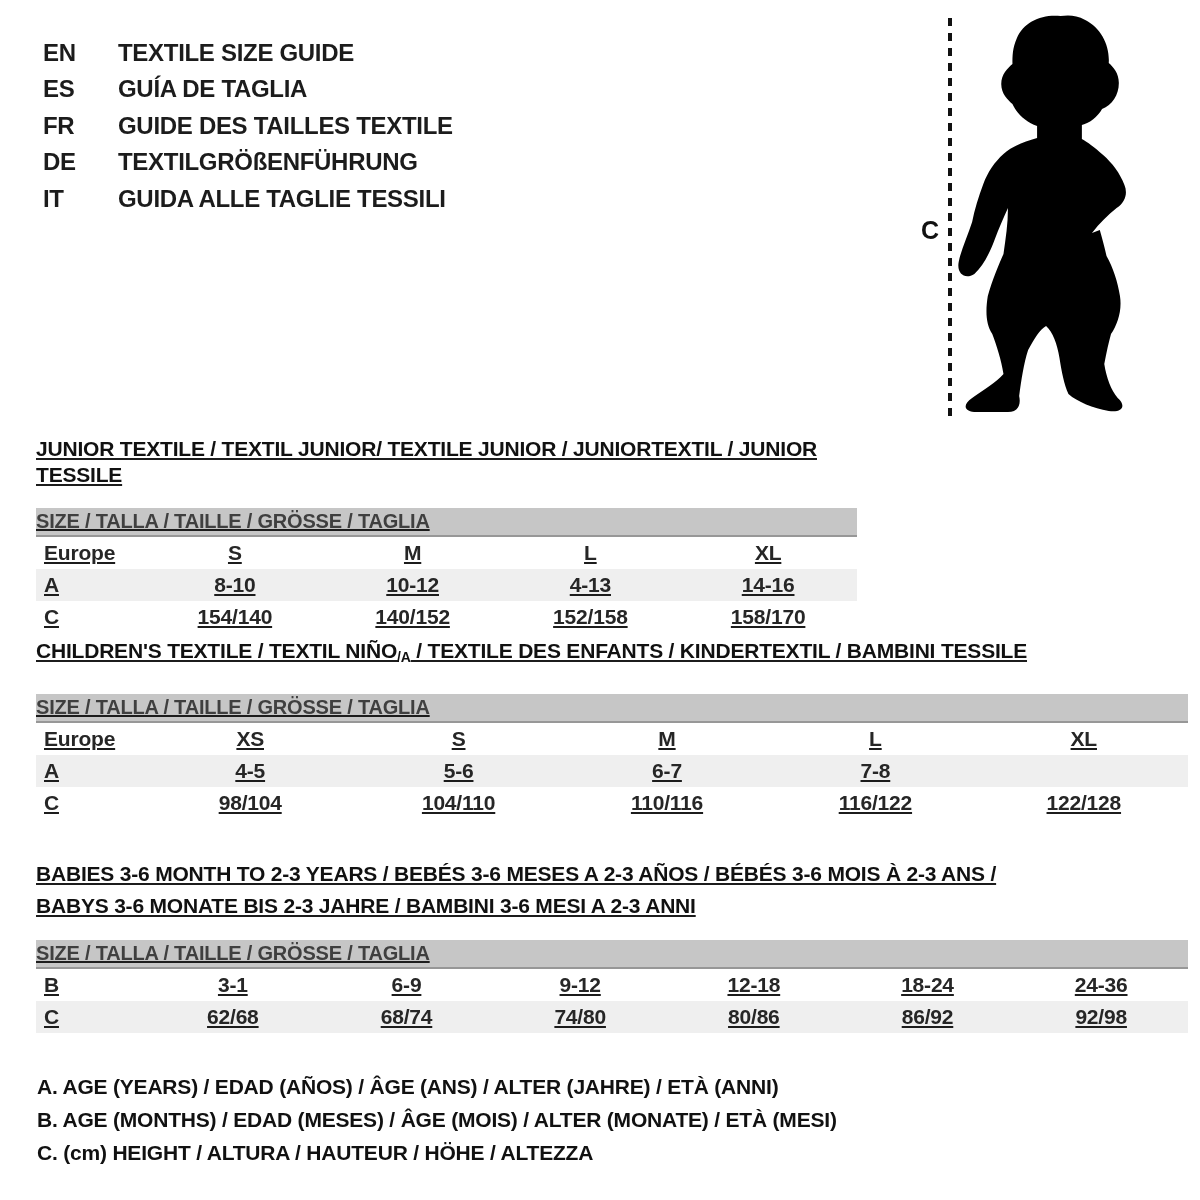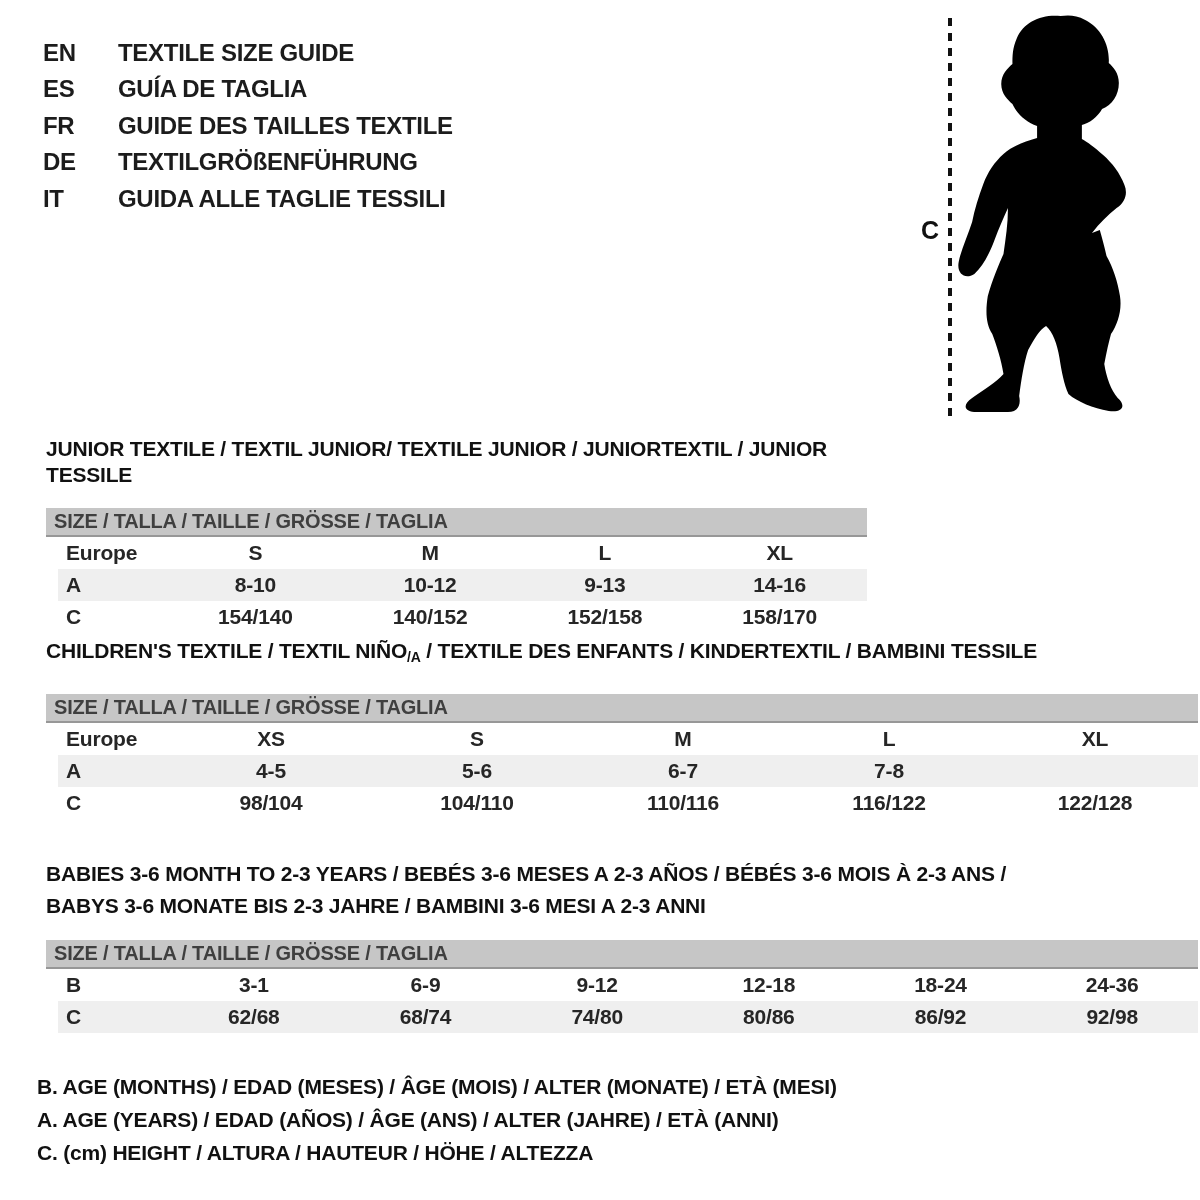--- a/index.html
+++ b/index.html
@@ -10,32 +10,32 @@
   .lang-block{position:absolute;left:43px;top:30px;font-size:24px;font-weight:bold;letter-spacing:-0.3px;}
   .lang-row{display:flex;height:36.5px;align-items:flex-end;}
   .lang-code{width:75px;}
 
   
   .figure{position:absolute;left:915px;top:10px;width:250px;height:414px;}
   .measure-c{position:absolute;left:6px;top:206px;font-size:25px;font-weight:bold;color:#111;}
   .figure svg{position:absolute;left:0;top:0;}
 
   
-  .section{position:absolute;left:46px;}
+  .section{position:absolute;left:36px;text-decoration:underline;}
   #sec-junior{top:436px;width:821px;}
   #sec-children{top:638px;width:1152px;}
   #sec-babies{top:846px;width:1152px;}
   .section-title{font-size:21px;font-weight:bold;line-height:26px;letter-spacing:-0.2px;color:#111;}
   #sec-babies .section-title{line-height:32px;margin-top:12px;}
   .sub{font-size:14px;vertical-align:-4px;}
   .size-bar{margin-top:20px;background:#c6c6c6;border-bottom:2px solid #979797;height:27px;line-height:27px;
-            padding-left:8px;font-size:20px;font-weight:bold;color:#3f3f3f;letter-spacing:-0.2px;}
+            font-size:20px;font-weight:bold;color:#3f3f3f;letter-spacing:-0.2px;}
   #sec-children .size-bar{margin-top:24px;}
   #sec-babies .size-bar{margin-top:18px;}
-  .trow{display:grid;height:32px;line-height:32px;font-size:21px;font-weight:bold;color:#262626;letter-spacing:-0.2px;margin-left:12px;}
+  .trow{display:grid;height:32px;line-height:32px;font-size:21px;font-weight:bold;color:#262626;letter-spacing:-0.2px;}
   .cols4{grid-template-columns:110px repeat(4,1fr);}
   .cols5{grid-template-columns:110px repeat(5,1fr);}
   .cols6{grid-template-columns:110px repeat(6,1fr);}
   .trow .cell{text-align:center;}
   .trow .label{text-align:left;padding-left:8px;}
   .shaded{background:#efefef;}
 
   
   .legend{position:absolute;left:37px;top:1070px;font-size:21px;font-weight:bold;line-height:33px;letter-spacing:-0.2px;color:#111;}
 </style>
@@ -111,21 +111,21 @@
         <div class="cell label">Europe</div>
         <div class="cell">S</div>
         <div class="cell">M</div>
         <div class="cell">L</div>
         <div class="cell">XL</div>
       </div>
       <div class="trow cols4 shaded">
         <div class="cell label">A</div>
         <div class="cell">8-10</div>
         <div class="cell">10-12</div>
-        <div class="cell">9-13</div>
+        <div class="cell">4-13</div>
         <div class="cell">14-16</div>
       </div>
       <div class="trow cols4">
         <div class="cell label">C</div>
         <div class="cell">154/140</div>
         <div class="cell">140/152</div>
         <div class="cell">152/158</div>
         <div class="cell">158/170</div>
       </div>
     </div>
@@ -183,18 +183,18 @@
         <div class="cell">68/74</div>
         <div class="cell">74/80</div>
         <div class="cell">80/86</div>
         <div class="cell">86/92</div>
         <div class="cell">92/98</div>
       </div>
     </div>
   </div>
 
   <div class="legend">
+    <div>A. AGE (YEARS) / EDAD (AÑOS) / ÂGE (ANS) / ALTER (JAHRE) / ETÀ (ANNI)</div>
     <div>B. AGE (MONTHS) / EDAD (MESES) / ÂGE (MOIS) / ALTER (MONATE) / ETÀ (MESI)</div>
-    <div>A. AGE (YEARS) / EDAD (AÑOS) / ÂGE (ANS) / ALTER (JAHRE) / ETÀ (ANNI)</div>
     <div>C. (cm) HEIGHT / ALTURA / HAUTEUR / HÖHE / ALTEZZA</div>
   </div>
 
 </div>
 
 </body></html>

